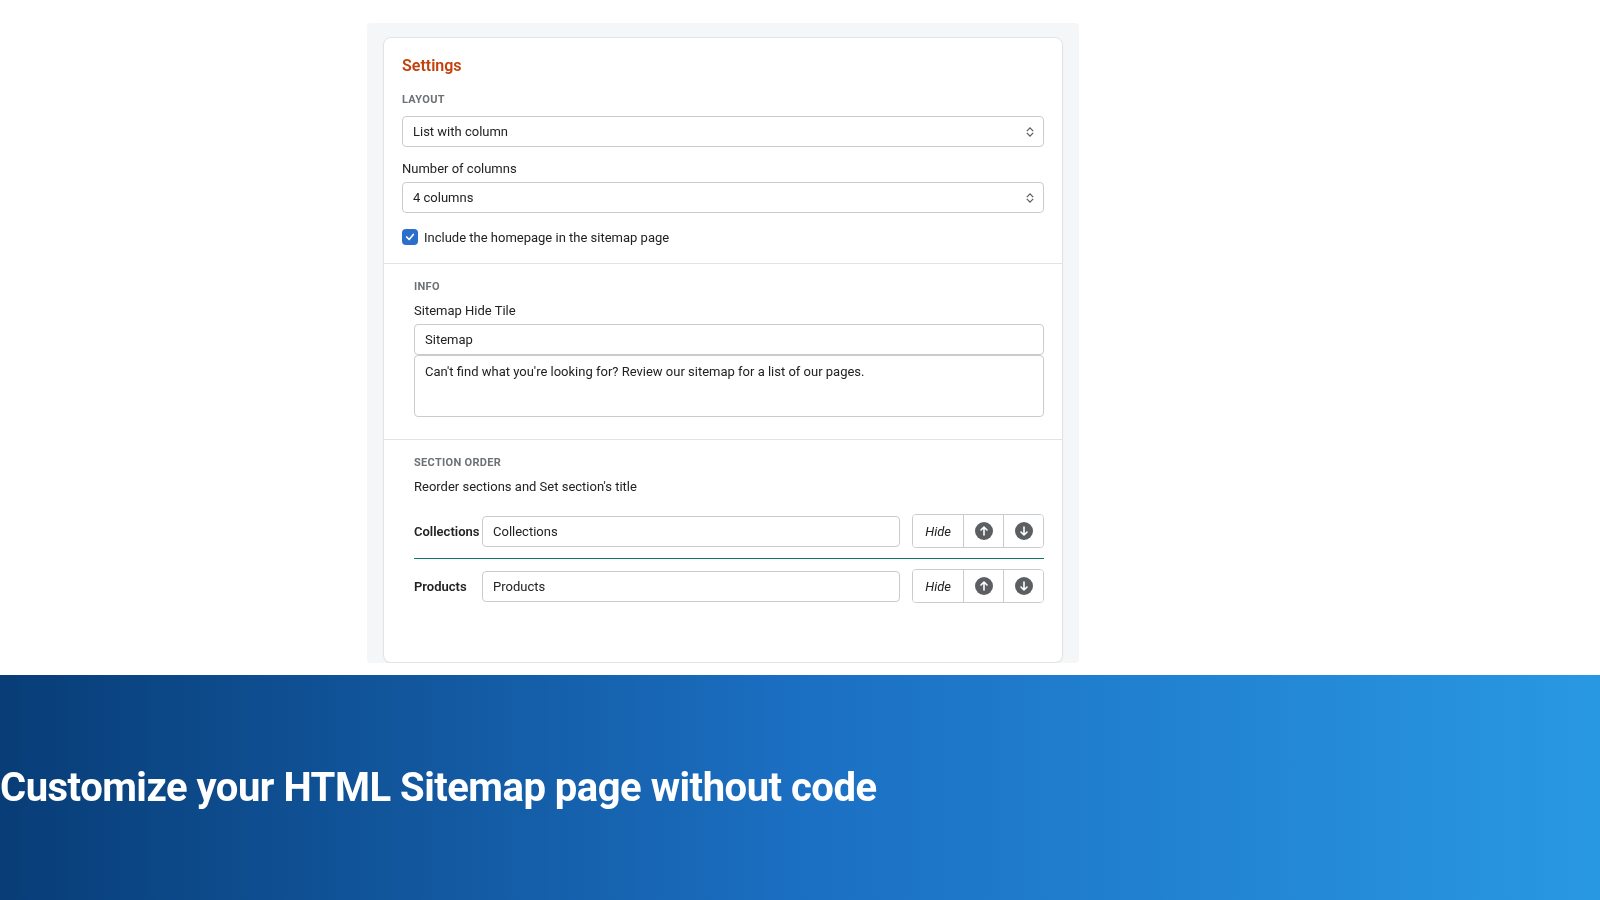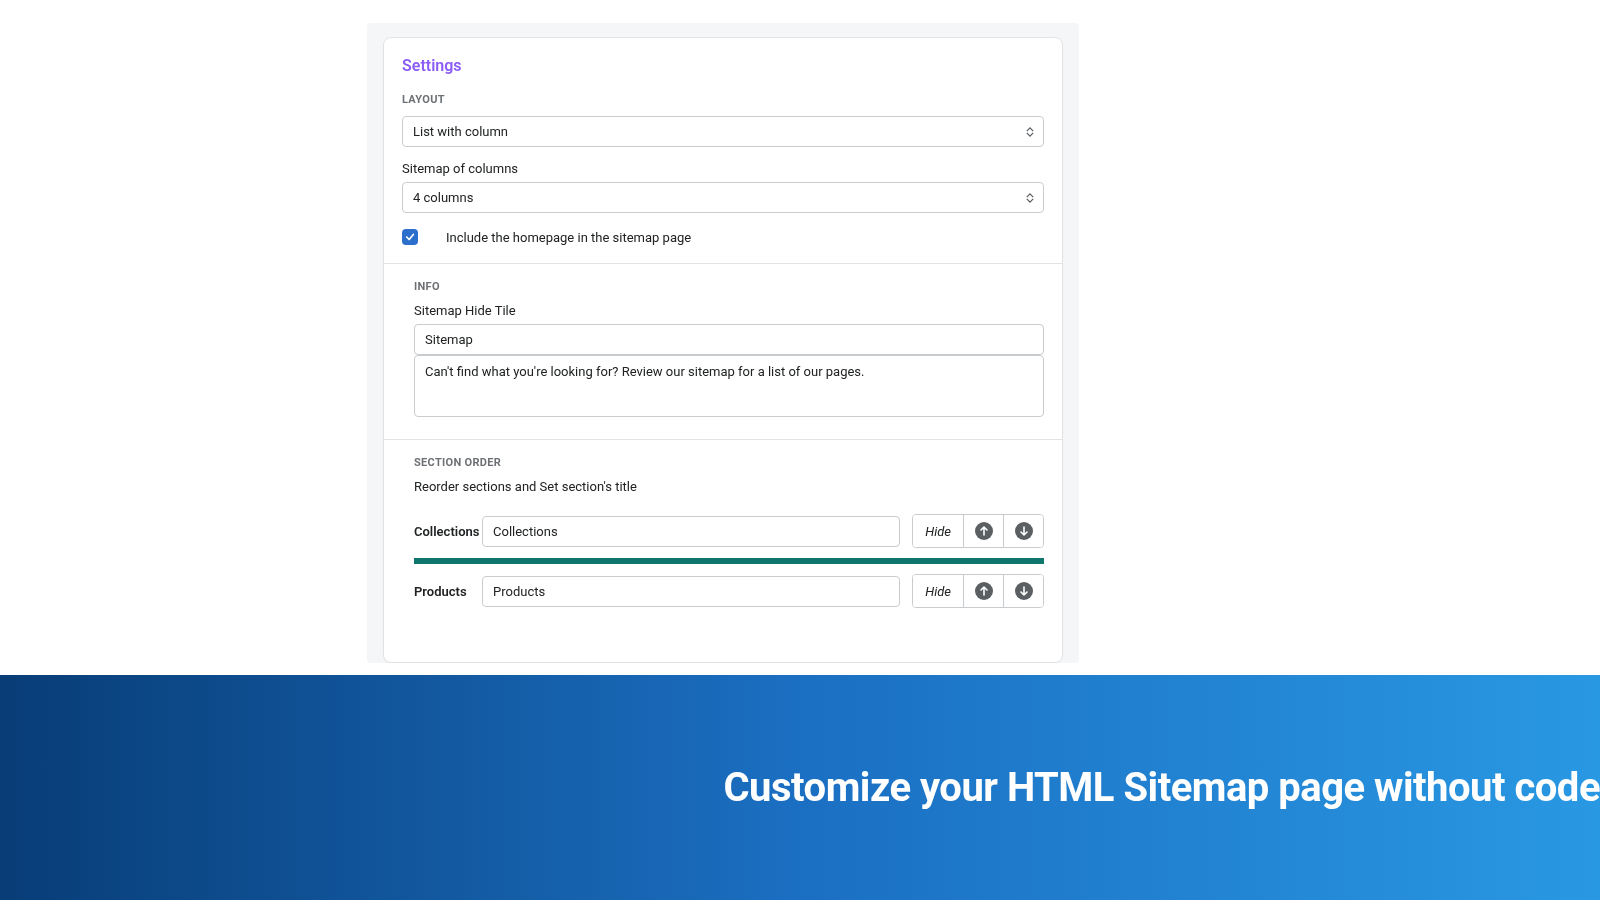--- a/index.html
+++ b/index.html
@@ -30,21 +30,21 @@
     background: #fff;
     border: 1px solid #e1e3e5;
     border-radius: 8px;
     box-shadow: 0 1px 2px rgba(0,0,0,0.03);
     overflow: hidden;
   }
   .card-inner { padding: 18px 18px 0 18px; }
   .settings-title {
     font-size: 16px;
     font-weight: 600;
-    color: #8b5cf6;
+    color: #c2410c;
     margin-bottom: 18px;
   }
   .section-label {
     font-size: 11px;
     font-weight: 700;
     letter-spacing: 0.3px;
     color: #6d7175;
     text-transform: uppercase;
     margin-bottom: 10px;
   }
@@ -82,21 +82,21 @@
     display: flex;
     flex-direction: column;
     justify-content: center;
     align-items: center;
     pointer-events: none;
   }
   .select-caret svg { display: block; }
   .checkbox-row {
     display: flex;
     align-items: center;
-    gap: 28px;
+    gap: 6px;
     margin-top: 16px;
     margin-bottom: 18px;
   }
   .checkbox {
     width: 16px;
     height: 16px;
     border-radius: 4px;
     background: #2c6ecb;
     display: flex;
     align-items: center;
@@ -119,21 +119,21 @@
   .subtext {
     font-size: 13px;
     color: #202223;
     margin-bottom: 14px;
   }
   .order-row {
     display: flex;
     align-items: center;
     gap: 12px;
     padding: 10px 0;
-    border-top: 6px solid #0f766e;
+    border-top: 1px solid #0f766e;
   }
   .order-row:first-of-type { border-top: none; padding-top: 6px;}
   .order-label {
     width: 56px;
     font-size: 13px;
     font-weight: 600;
     color: #202223;
     flex-shrink: 0;
   }
   .order-input {
@@ -179,21 +179,21 @@
   .icon-circle svg { width: 10px; height: 10px; }
   .banner {
     position: absolute;
     left: 0;
     right: 0;
     bottom: 0;
     top: 675px;
     background: linear-gradient(90deg, #083d77 0%, #1b6fc2 50%, #2998e3 100%);
     display: flex;
     align-items: center;
-    justify-content: flex-end;
+    justify-content: flex-start;
   }
   .banner-text {
     color: #fff;
     font-size: 40px;
     font-weight: 700;
     letter-spacing: -0.5px;
   }
 </style>
 </head>
 <body>
@@ -209,21 +209,21 @@
         <span class="select-caret">
           <svg viewBox="0 0 10 6" width="8" height="5">
               <path d="M1 5 L5 1 L9 5" fill="none" stroke="#5c5f62" stroke-width="1.6"></path>
             </svg>
           <svg viewBox="0 0 10 6" width="8" height="5">
               <path d="M1 1 L5 5 L9 1" fill="none" stroke="#5c5f62" stroke-width="1.6"></path>
             </svg>
         </span>
       </div>
 
-      <div class="field-label">Sitemap of columns</div>
+      <div class="field-label">Number of columns</div>
       <div class="select-wrap">
         <div class="select-box">4 columns</div>
         <span class="select-caret">
           <svg viewBox="0 0 10 6" width="8" height="5">
               <path d="M1 5 L5 1 L9 5" fill="none" stroke="#5c5f62" stroke-width="1.6"></path>
             </svg>
           <svg viewBox="0 0 10 6" width="8" height="5">
               <path d="M1 1 L5 5 L9 1" fill="none" stroke="#5c5f62" stroke-width="1.6"></path>
             </svg>
         </span>

